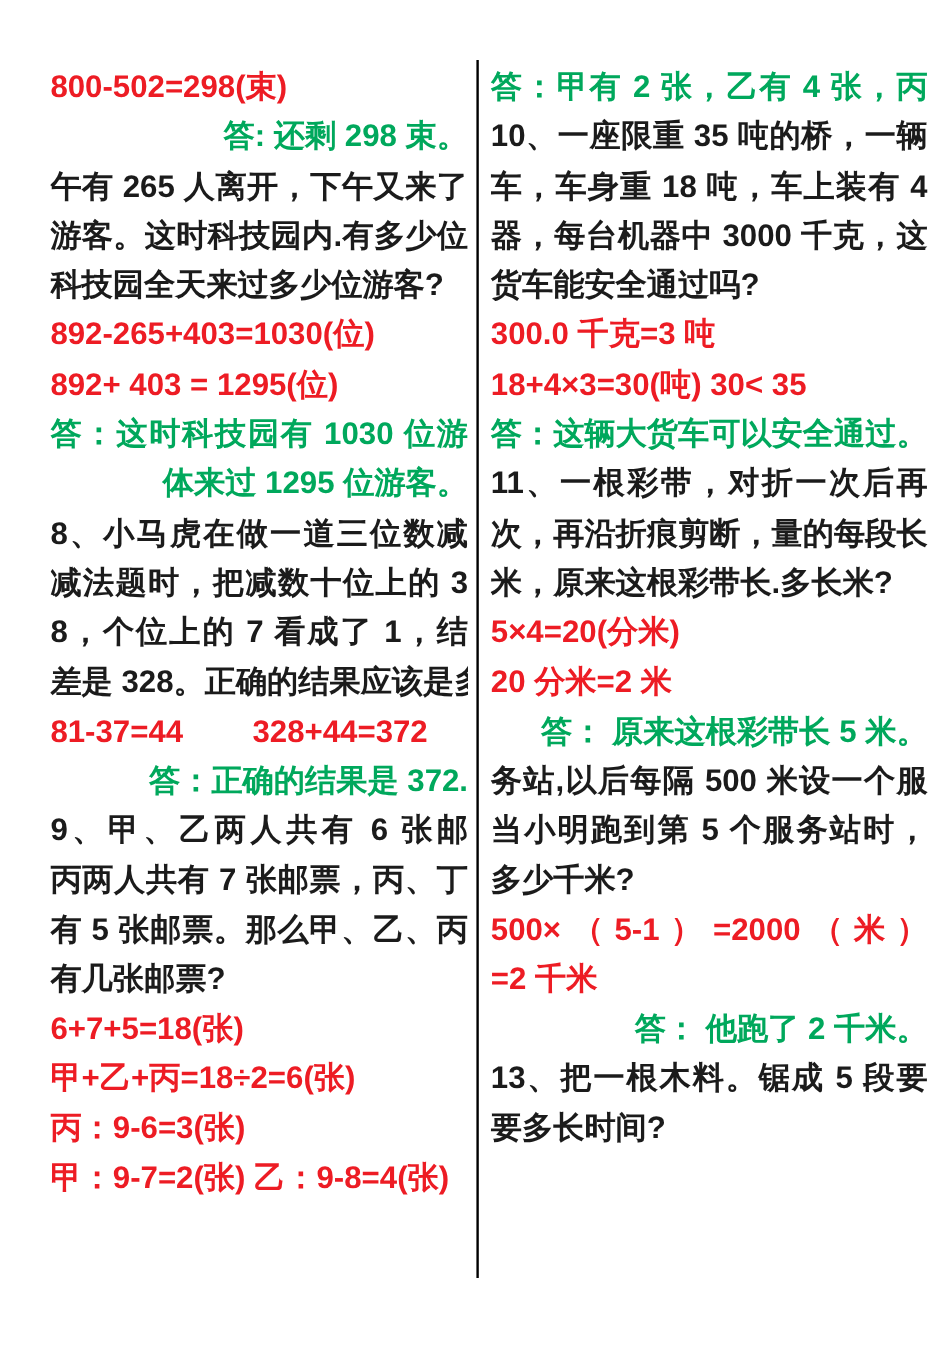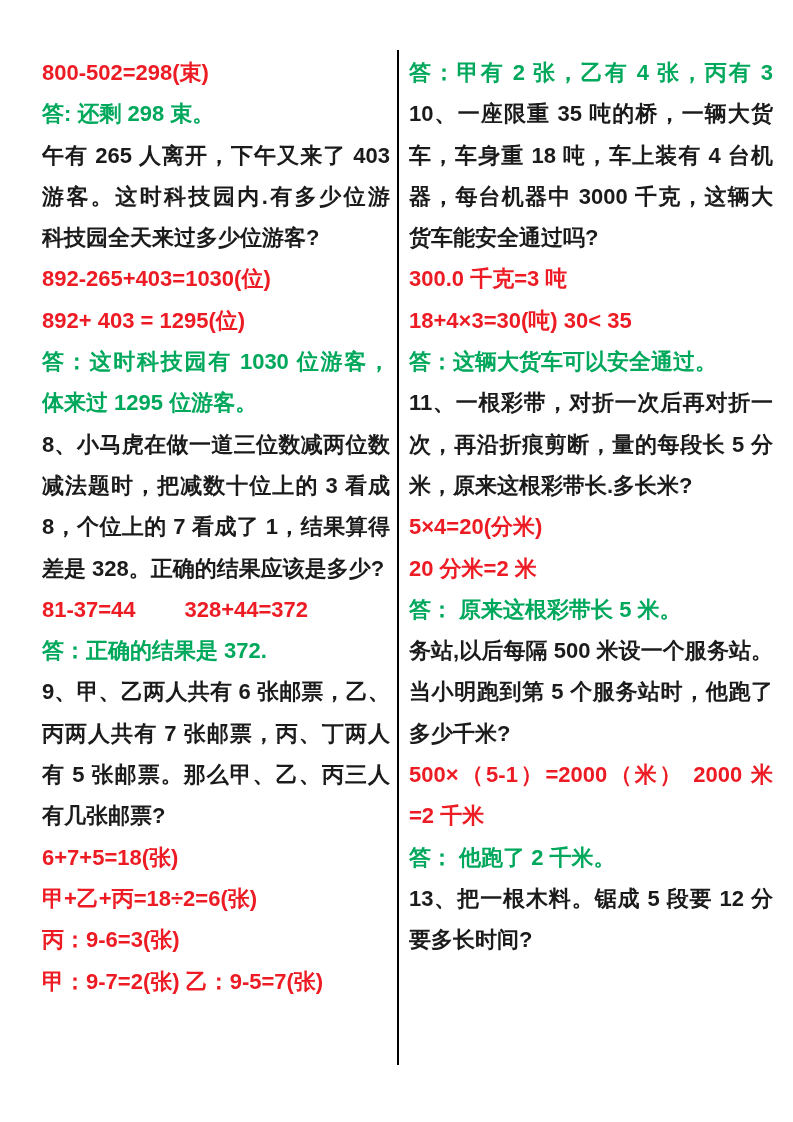--- a/index.html
+++ b/index.html
@@ -17,34 +17,34 @@
   .col-right { left: 409px; width: 364px; }
   .divider {
     position: absolute;
     left: 397px;
     top: 50px;
     width: 2px;
     height: 1015px;
     background: var(--divider, #000000);
   }
   .line {
-    font-size: 22px;
+    font-size: 26px;
     line-height: 41.3px;
     height: 41.3px;
     white-space: pre;          
     overflow: hidden;
   }
   .line.fill {
     white-space: normal;       
     text-align: justify;
     text-align-last: justify;
   }
   .c-black { color: var(--c-black, #1b1b1b); }
   .c-red   { color: var(--c-red,   #ed1c24); }
-  .c-green { color: var(--c-green, #00a85c); }
+  .c-green { color: var(--c-green, #00a85c); text-align: right; }
 </style>
 </head>
 <body>
 
 <div class="page" style="background: rgb(255, 255, 255);">
   <section class="column col-left">
       <div class="line c-red">800-502=298(束)</div>
       <div class="line c-green">答: 还剩 298 束。</div>
       <div class="line c-black fill">午有 265 人离开，下午又来了 403 位</div>
       <div class="line c-black fill">游客。这时科技园内.有多少位游客?</div>
@@ -59,21 +59,21 @@
       <div class="line c-black">差是 328。正确的结果应该是多少?</div>
       <div class="line c-red">81-37=44        328+44=372</div>
       <div class="line c-green">答：正确的结果是 372.</div>
       <div class="line c-black fill">9、甲、乙两人共有 6 张邮票，乙、</div>
       <div class="line c-black fill">丙两人共有 7 张邮票，丙、丁两人共</div>
       <div class="line c-black fill">有 5 张邮票。那么甲、乙、丙三人各</div>
       <div class="line c-black">有几张邮票?</div>
       <div class="line c-red">6+7+5=18(张)</div>
       <div class="line c-red">甲+乙+丙=18÷2=6(张)</div>
       <div class="line c-red">丙：9-6=3(张)</div>
-      <div class="line c-red">甲：9-7=2(张) 乙：9-5=7(张)</div>
+      <div class="line c-red">甲：9-7=2(张) 乙：9-8=4(张)</div>
     </section>
   <div class="divider"></div>
   <section class="column col-right">
       <div class="line c-green fill">答：甲有 2 张，乙有 4 张，丙有 3 张。</div>
       <div class="line c-black fill">10、一座限重 35 吨的桥，一辆大货</div>
       <div class="line c-black fill">车，车身重 18 吨，车上装有 4 台机</div>
       <div class="line c-black fill">器，每台机器中 3000 千克，这辆大</div>
       <div class="line c-black">货车能安全通过吗?</div>
       <div class="line c-red">300.0 千克=3 吨</div>
       <div class="line c-red">18+4×3=30(吨) 30&lt; 35</div>

